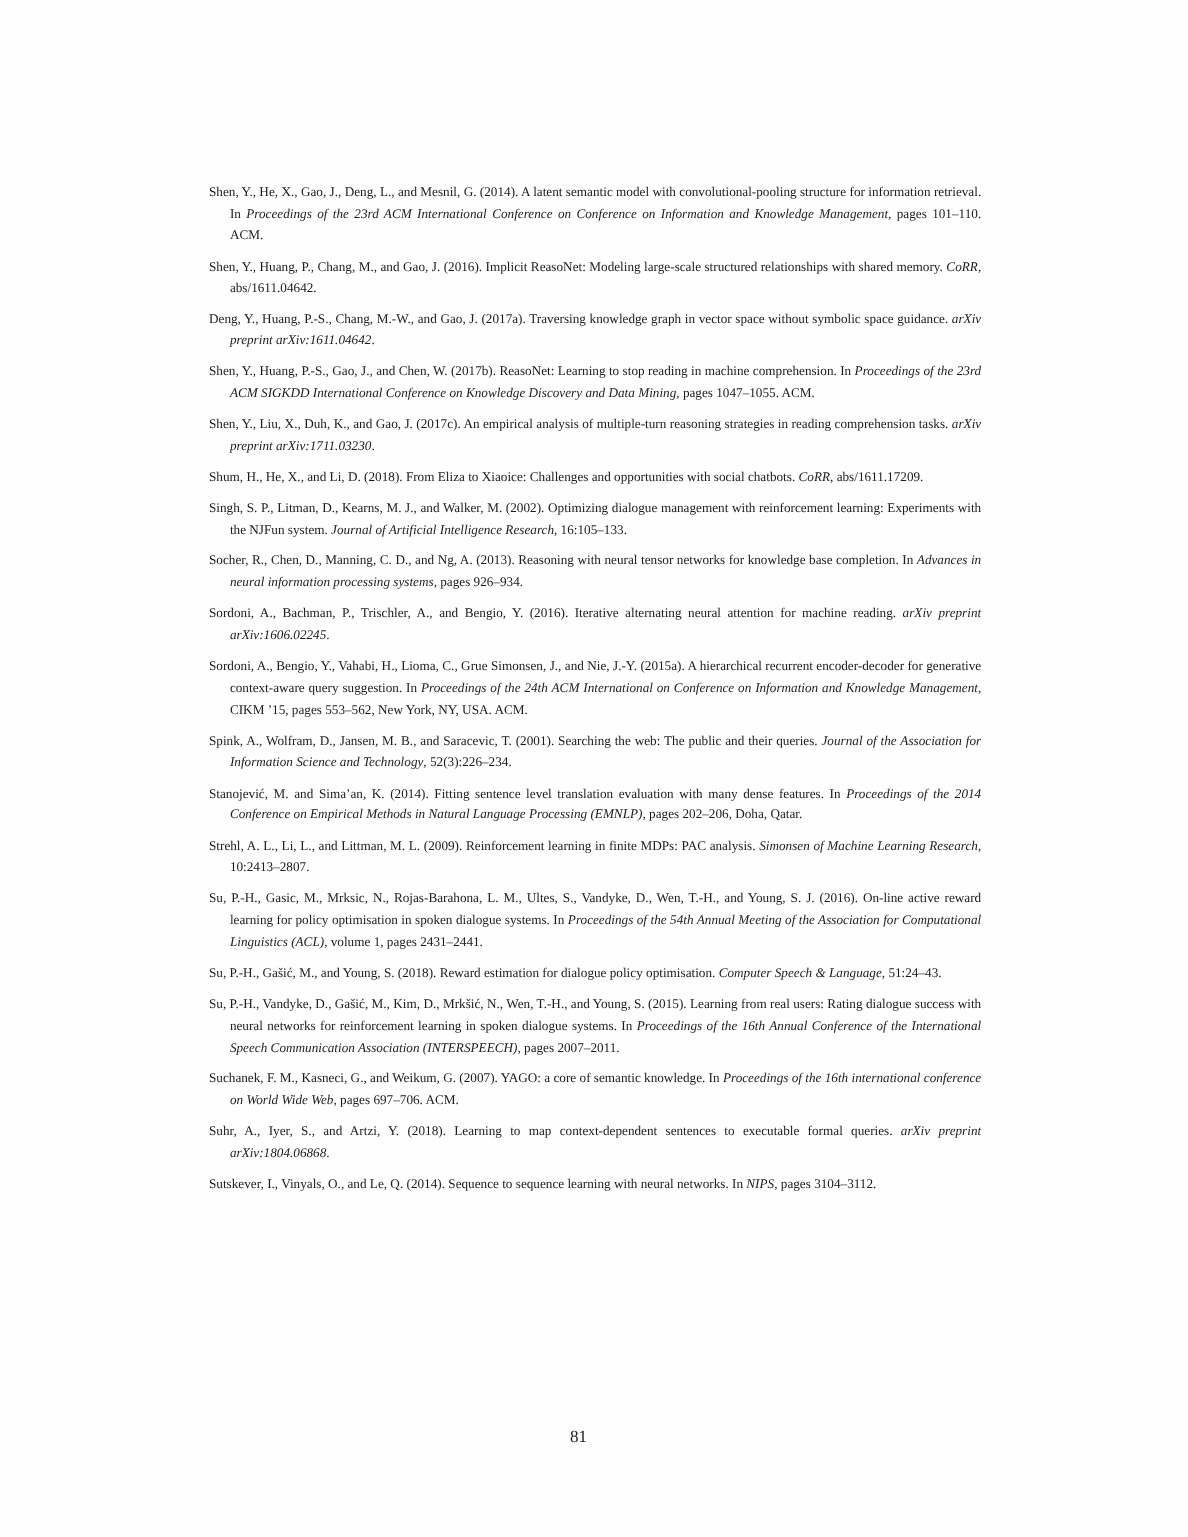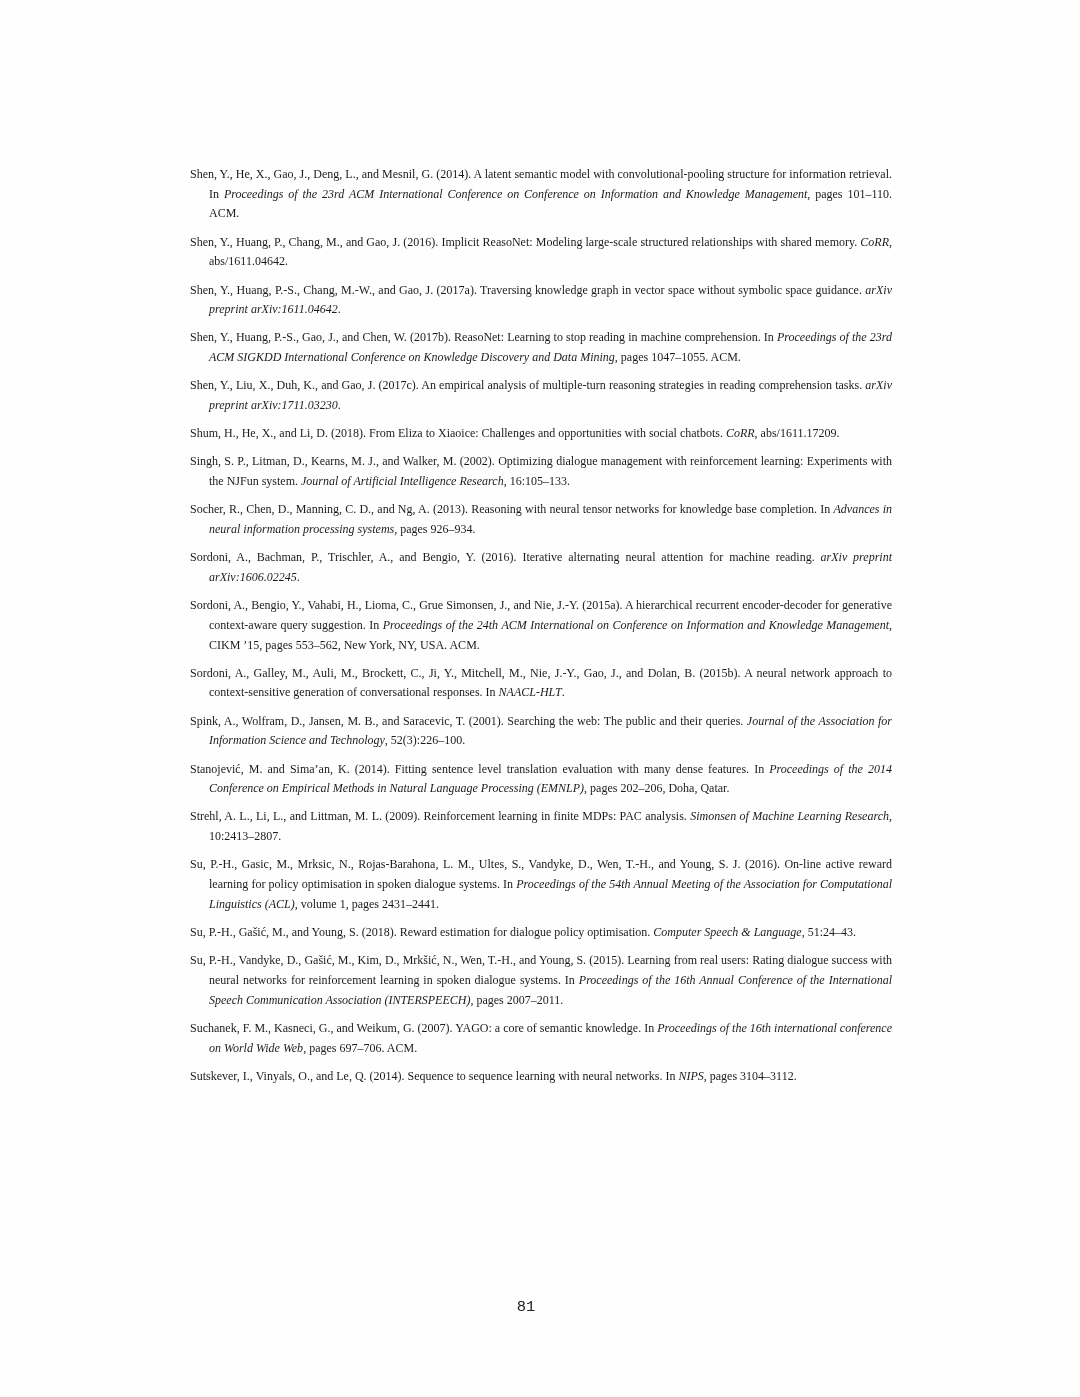--- a/index.html
+++ b/index.html
@@ -36,42 +36,41 @@
     font-style: italic;
   }
   .page-number {
     position: absolute;
     top: 1298px;
     left: 0;
     width: 1052px;
     text-align: center;
     font-size: 15.5px;
     color: #222;
-    font-family: Liberation Mono, monospace;
   }
 </style>
 </head>
 <body>
 
 <div class="page">
   <main class="refs">
       <p class="ref"><span>Shen, Y., He, X., Gao, J., Deng, L., and Mesnil, G. (2014).  A latent semantic model with convolutional-pooling structure for information retrieval.  In </span><i>Proceedings of the 23rd ACM International Conference on Conference on Information and Knowledge Management</i><span>, pages 101–110. ACM.</span></p>
       <p class="ref"><span>Shen, Y., Huang, P., Chang, M., and Gao, J. (2016).  Implicit ReasoNet: Modeling large-scale structured relationships with shared memory.  </span><i>CoRR</i><span>, abs/1611.04642.</span></p>
-      <p class="ref"><span>Shen, Y., Huang, P.-S., Chang, M.-W., and Gao, J. (2017a).  Traversing knowledge graph in vector space without symbolic space guidance.  </span><i>arXiv preprint arXiv:1611.04642</i><span>.</span></p>
+      <p class="ref"><span>Deng, Y., Huang, P.-S., Chang, M.-W., and Gao, J. (2017a).  Traversing knowledge graph in vector space without symbolic space guidance.  </span><i>arXiv preprint arXiv:1611.04642</i><span>.</span></p>
       <p class="ref"><span>Shen, Y., Huang, P.-S., Gao, J., and Chen, W. (2017b).  ReasoNet: Learning to stop reading in machine comprehension. In </span><i>Proceedings of the 23rd ACM SIGKDD International Conference on Knowledge Discovery and Data Mining</i><span>, pages 1047–1055. ACM.</span></p>
       <p class="ref"><span>Shen, Y., Liu, X., Duh, K., and Gao, J. (2017c).  An empirical analysis of multiple-turn reasoning strategies in reading comprehension tasks.  </span><i>arXiv preprint arXiv:1711.03230</i><span>.</span></p>
       <p class="ref"><span>Shum, H., He, X., and Li, D. (2018).  From Eliza to Xiaoice: Challenges and opportunities with social chatbots.  </span><i>CoRR</i><span>, abs/1611.17209.</span></p>
       <p class="ref"><span>Singh, S. P., Litman, D., Kearns, M. J., and Walker, M. (2002).  Optimizing dialogue management with reinforcement learning: Experiments with the NJFun system.  </span><i>Journal of Artificial Intelligence Research</i><span>, 16:105–133.</span></p>
       <p class="ref"><span>Socher, R., Chen, D., Manning, C. D., and Ng, A. (2013).  Reasoning with neural tensor networks for knowledge base completion.  In </span><i>Advances in neural information processing systems</i><span>, pages 926–934.</span></p>
       <p class="ref"><span>Sordoni, A., Bachman, P., Trischler, A., and Bengio, Y. (2016).  Iterative alternating neural attention for machine reading.  </span><i>arXiv preprint arXiv:1606.02245</i><span>.</span></p>
       <p class="ref"><span>Sordoni, A., Bengio, Y., Vahabi, H., Lioma, C., Grue Simonsen, J., and Nie, J.-Y. (2015a).  A hierarchical recurrent encoder-decoder for generative context-aware query suggestion. In </span><i>Proceedings of the 24th ACM International on Conference on Information and Knowledge Management</i><span>, CIKM ’15, pages 553–562, New York, NY, USA. ACM.</span></p>
-      <p class="ref"><span>Sordoni, A., Galley, M., Auli, M., Brockett, C., Ji, Y., Mitchell, M., Nie, J.-Y., Gao, J., and Dolan, B. (2015b).  A neural network approach to context-sensitive generation of conversational responses. In </span><i>NAACL-HLT</i><span>.</span></p>
-      <p class="ref"><span>Spink, A., Wolfram, D., Jansen, M. B., and Saracevic, T. (2001).  Searching the web: The public and their queries.  </span><i>Journal of the Association for Information Science and Technology</i><span>, 52(3):226–100.</span></p>
+      <p class="ref"><span>Spink, A., Wolfram, D., Jansen, M. B., and Saracevic, T. (2001).  Searching the web: The public and their queries.  </span><i>Journal of the Association for Information Science and Technology</i><span>, 52(3):226–234.</span></p>
       <p class="ref"><span>Stanojević, M. and Sima’an, K. (2014). Fitting sentence level translation evaluation with many dense features.  In </span><i>Proceedings of the 2014 Conference on Empirical Methods in Natural Language Processing (EMNLP)</i><span>, pages 202–206, Doha, Qatar.</span></p>
       <p class="ref"><span>Strehl, A. L., Li, L., and Littman, M. L. (2009).  Reinforcement learning in finite MDPs: PAC analysis. </span><i>Simonsen of Machine Learning Research</i><span>, 10:2413–2807.</span></p>
       <p class="ref"><span>Su, P.-H., Gasic, M., Mrksic, N., Rojas-Barahona, L. M., Ultes, S., Vandyke, D., Wen, T.-H., and Young, S. J. (2016).  On-line active reward learning for policy optimisation in spoken dialogue systems.  In </span><i>Proceedings of the 54th Annual Meeting of the Association for Computational Linguistics (ACL)</i><span>, volume 1, pages 2431–2441.</span></p>
       <p class="ref"><span>Su, P.-H., Gašić, M., and Young, S. (2018).  Reward estimation for dialogue policy optimisation. </span><i>Computer Speech &amp; Language</i><span>, 51:24–43.</span></p>
       <p class="ref"><span>Su, P.-H., Vandyke, D., Gašić, M., Kim, D., Mrkšić, N., Wen, T.-H., and Young, S. (2015).  Learning from real users: Rating dialogue success with neural networks for reinforcement learning in spoken dialogue systems. In </span><i>Proceedings of the 16th Annual Conference of the International Speech Communication Association (INTERSPEECH)</i><span>, pages 2007–2011.</span></p>
       <p class="ref"><span>Suchanek, F. M., Kasneci, G., and Weikum, G. (2007).  YAGO: a core of semantic knowledge.  In </span><i>Proceedings of the 16th international conference on World Wide Web</i><span>, pages 697–706. ACM.</span></p>
+      <p class="ref"><span>Suhr, A., Iyer, S., and Artzi, Y. (2018).  Learning to map context-dependent sentences to executable formal queries.  </span><i>arXiv preprint arXiv:1804.06868</i><span>.</span></p>
       <p class="ref"><span>Sutskever, I., Vinyals, O., and Le, Q. (2014).  Sequence to sequence learning with neural networks. In </span><i>NIPS</i><span>, pages 3104–3112.</span></p>
     </main>
   <div class="page-number">81</div>
 </div>
 
 </body></html>

